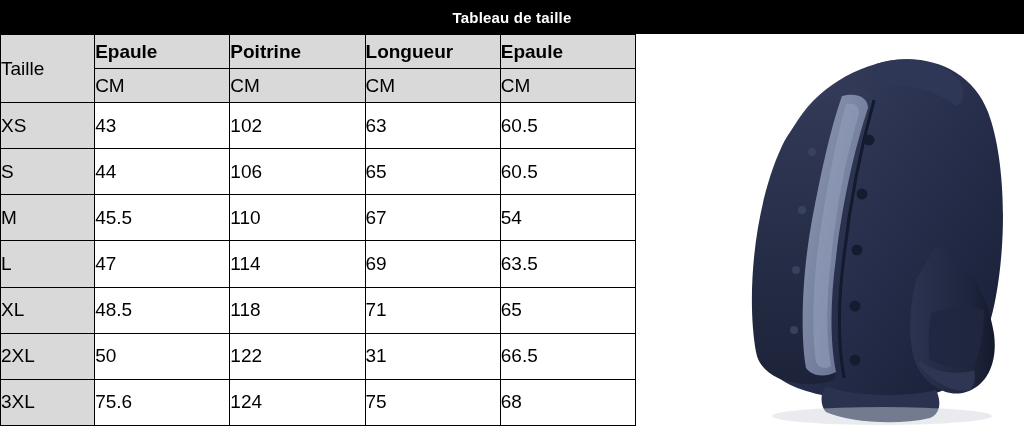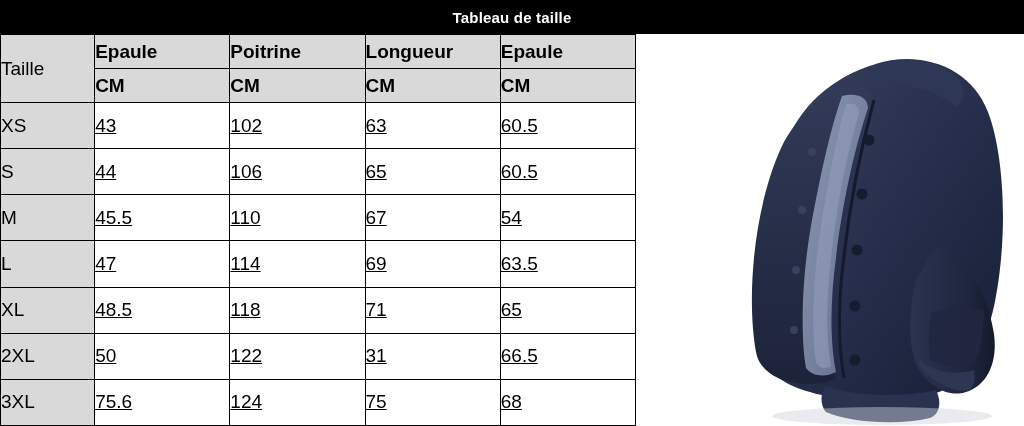--- a/index.html
+++ b/index.html
@@ -66,34 +66,33 @@
     font-size: 13.5px;
     height: 33px;
   }
   th.size-corner {
     background: #d9d9d9;
     font-weight: normal;
     font-size: 15px;
   }
   td.unit-cell {
     background: #d9d9d9;
-    font-weight: bold;
+    font-weight: normal;
     font-size: 13.5px;
     height: 33px;
   }
   td.size-label {
     background: #d9d9d9;
     font-weight: normal;
     font-size: 13.5px;
   }
   td.value-cell {
     background: #ffffff;
     font-weight: normal;
     font-size: 13.5px;
-    text-decoration: underline;
   }
   
   .photo-pane {
     position: absolute;
     left: 636px;
     top: 34px;
     width: 388px;
     height: 392px;
     background: #ffffff;
     overflow: hidden;

